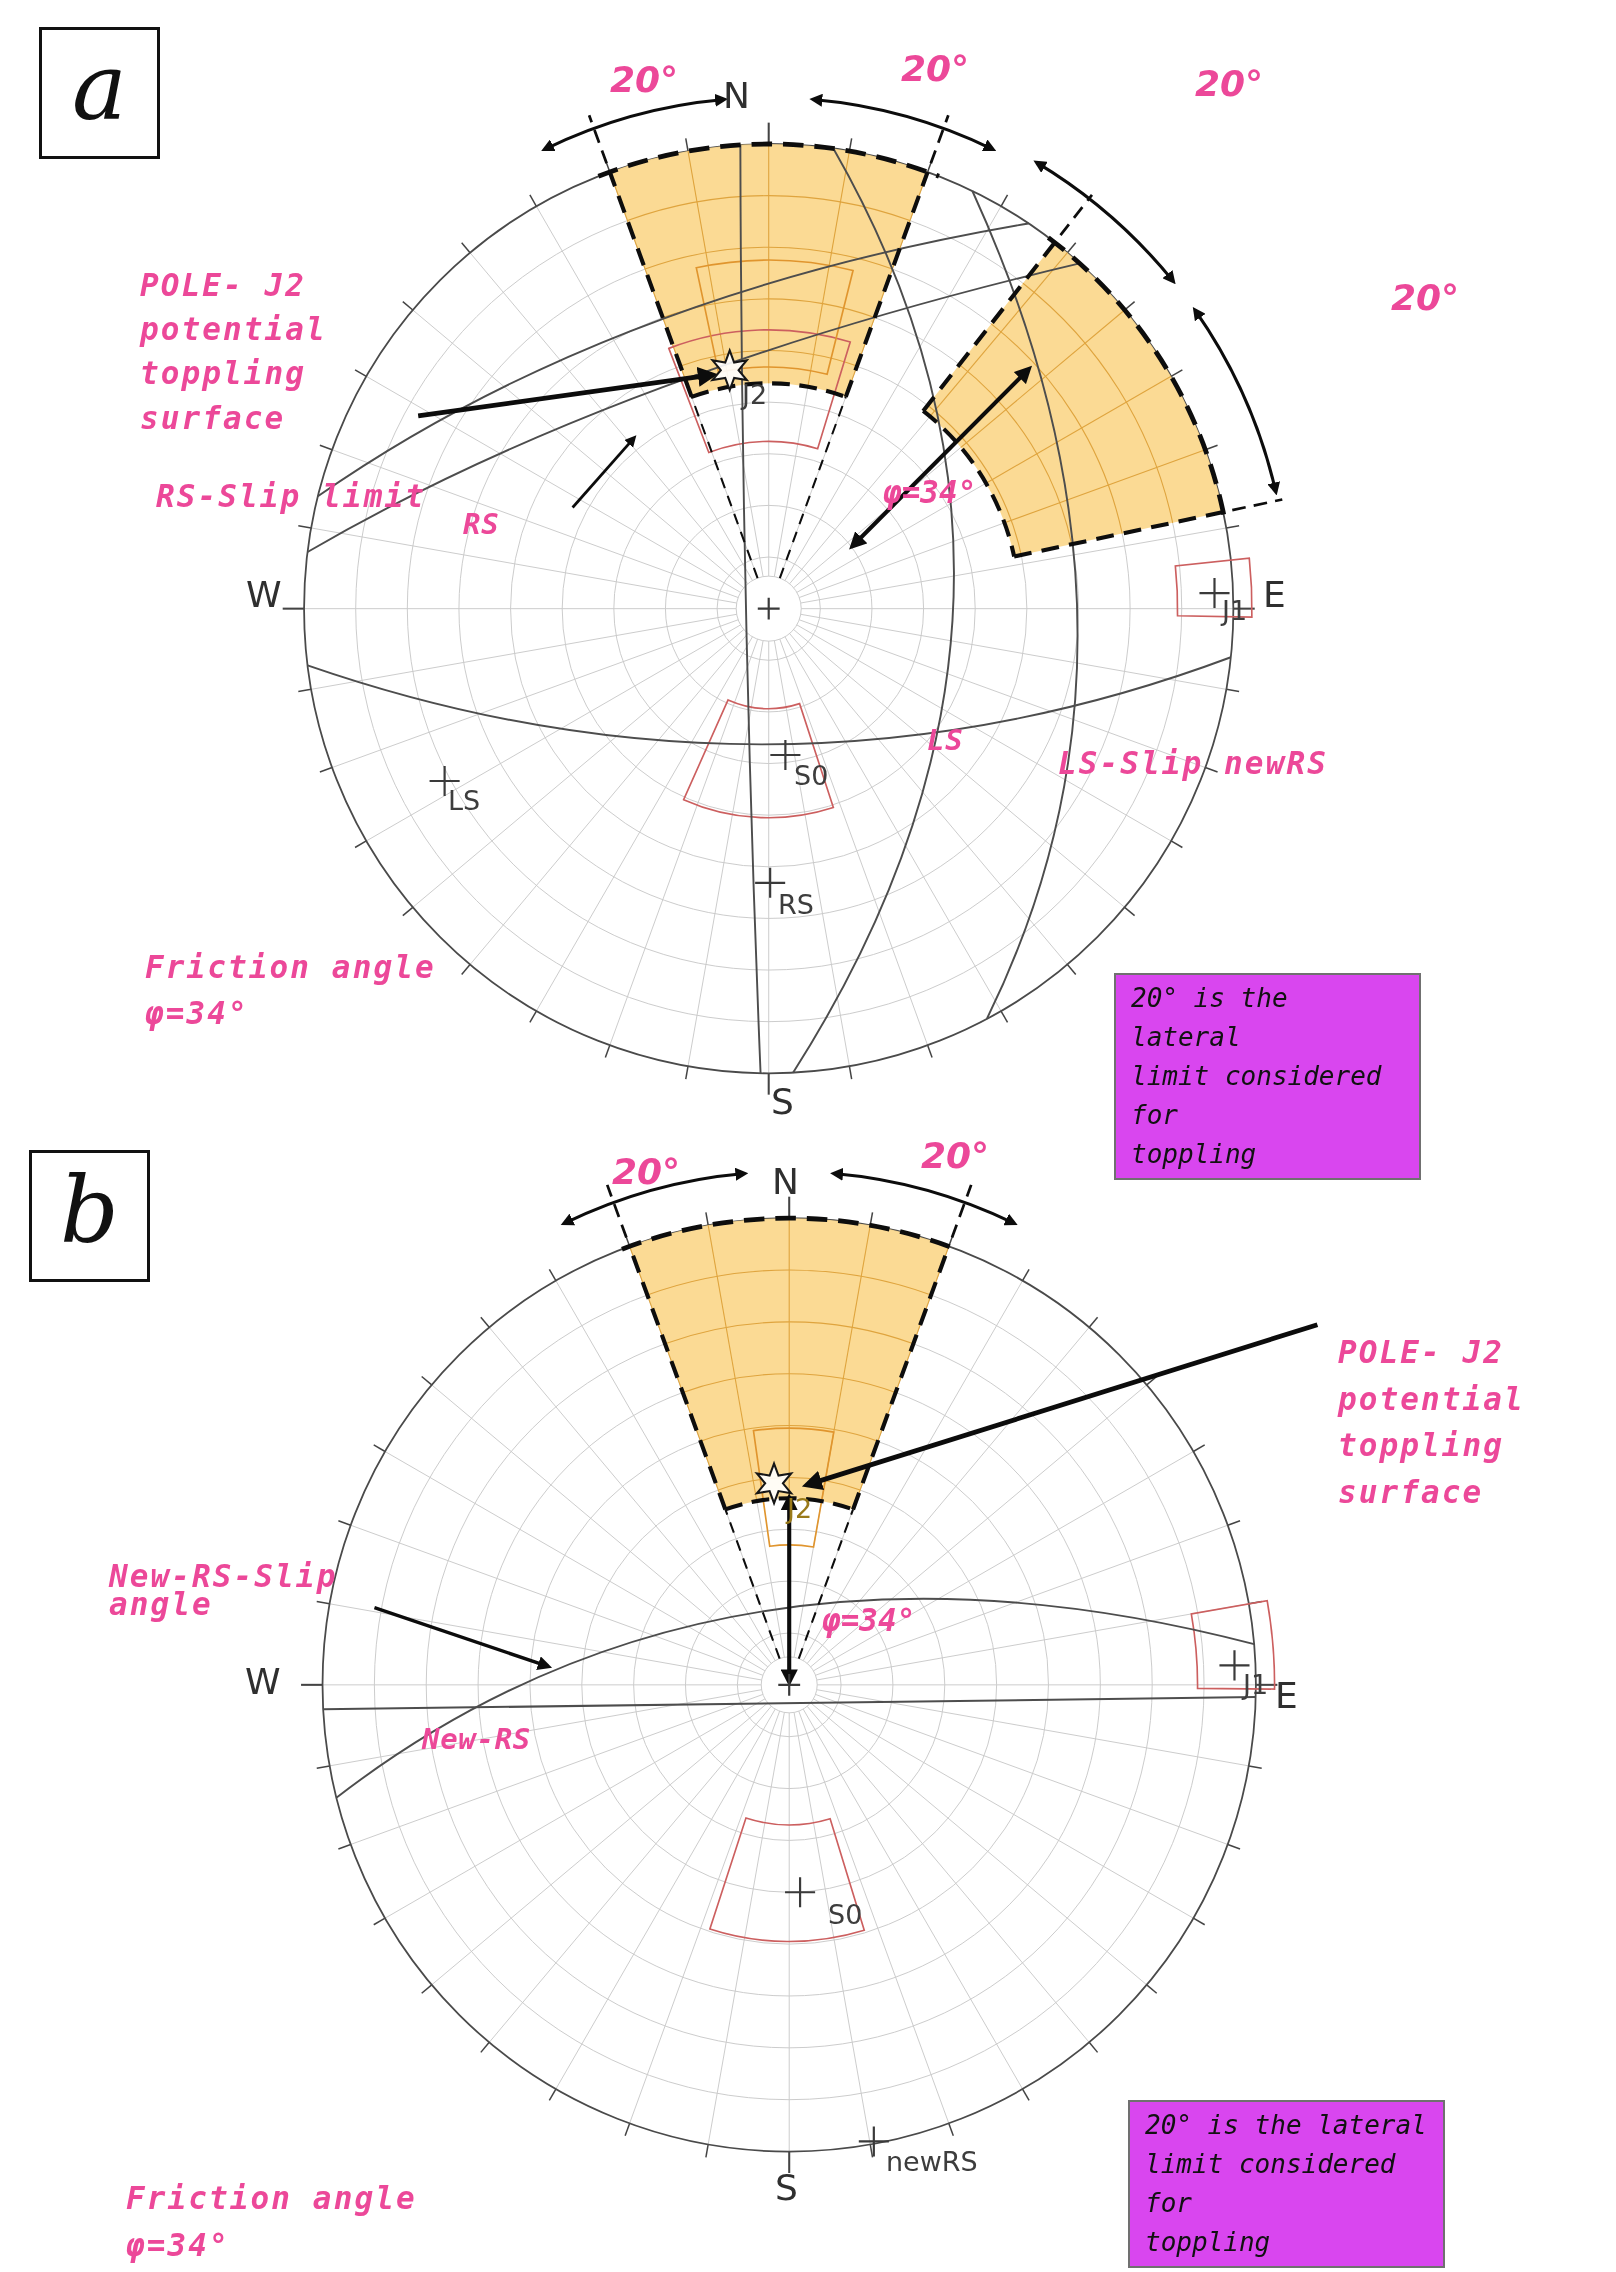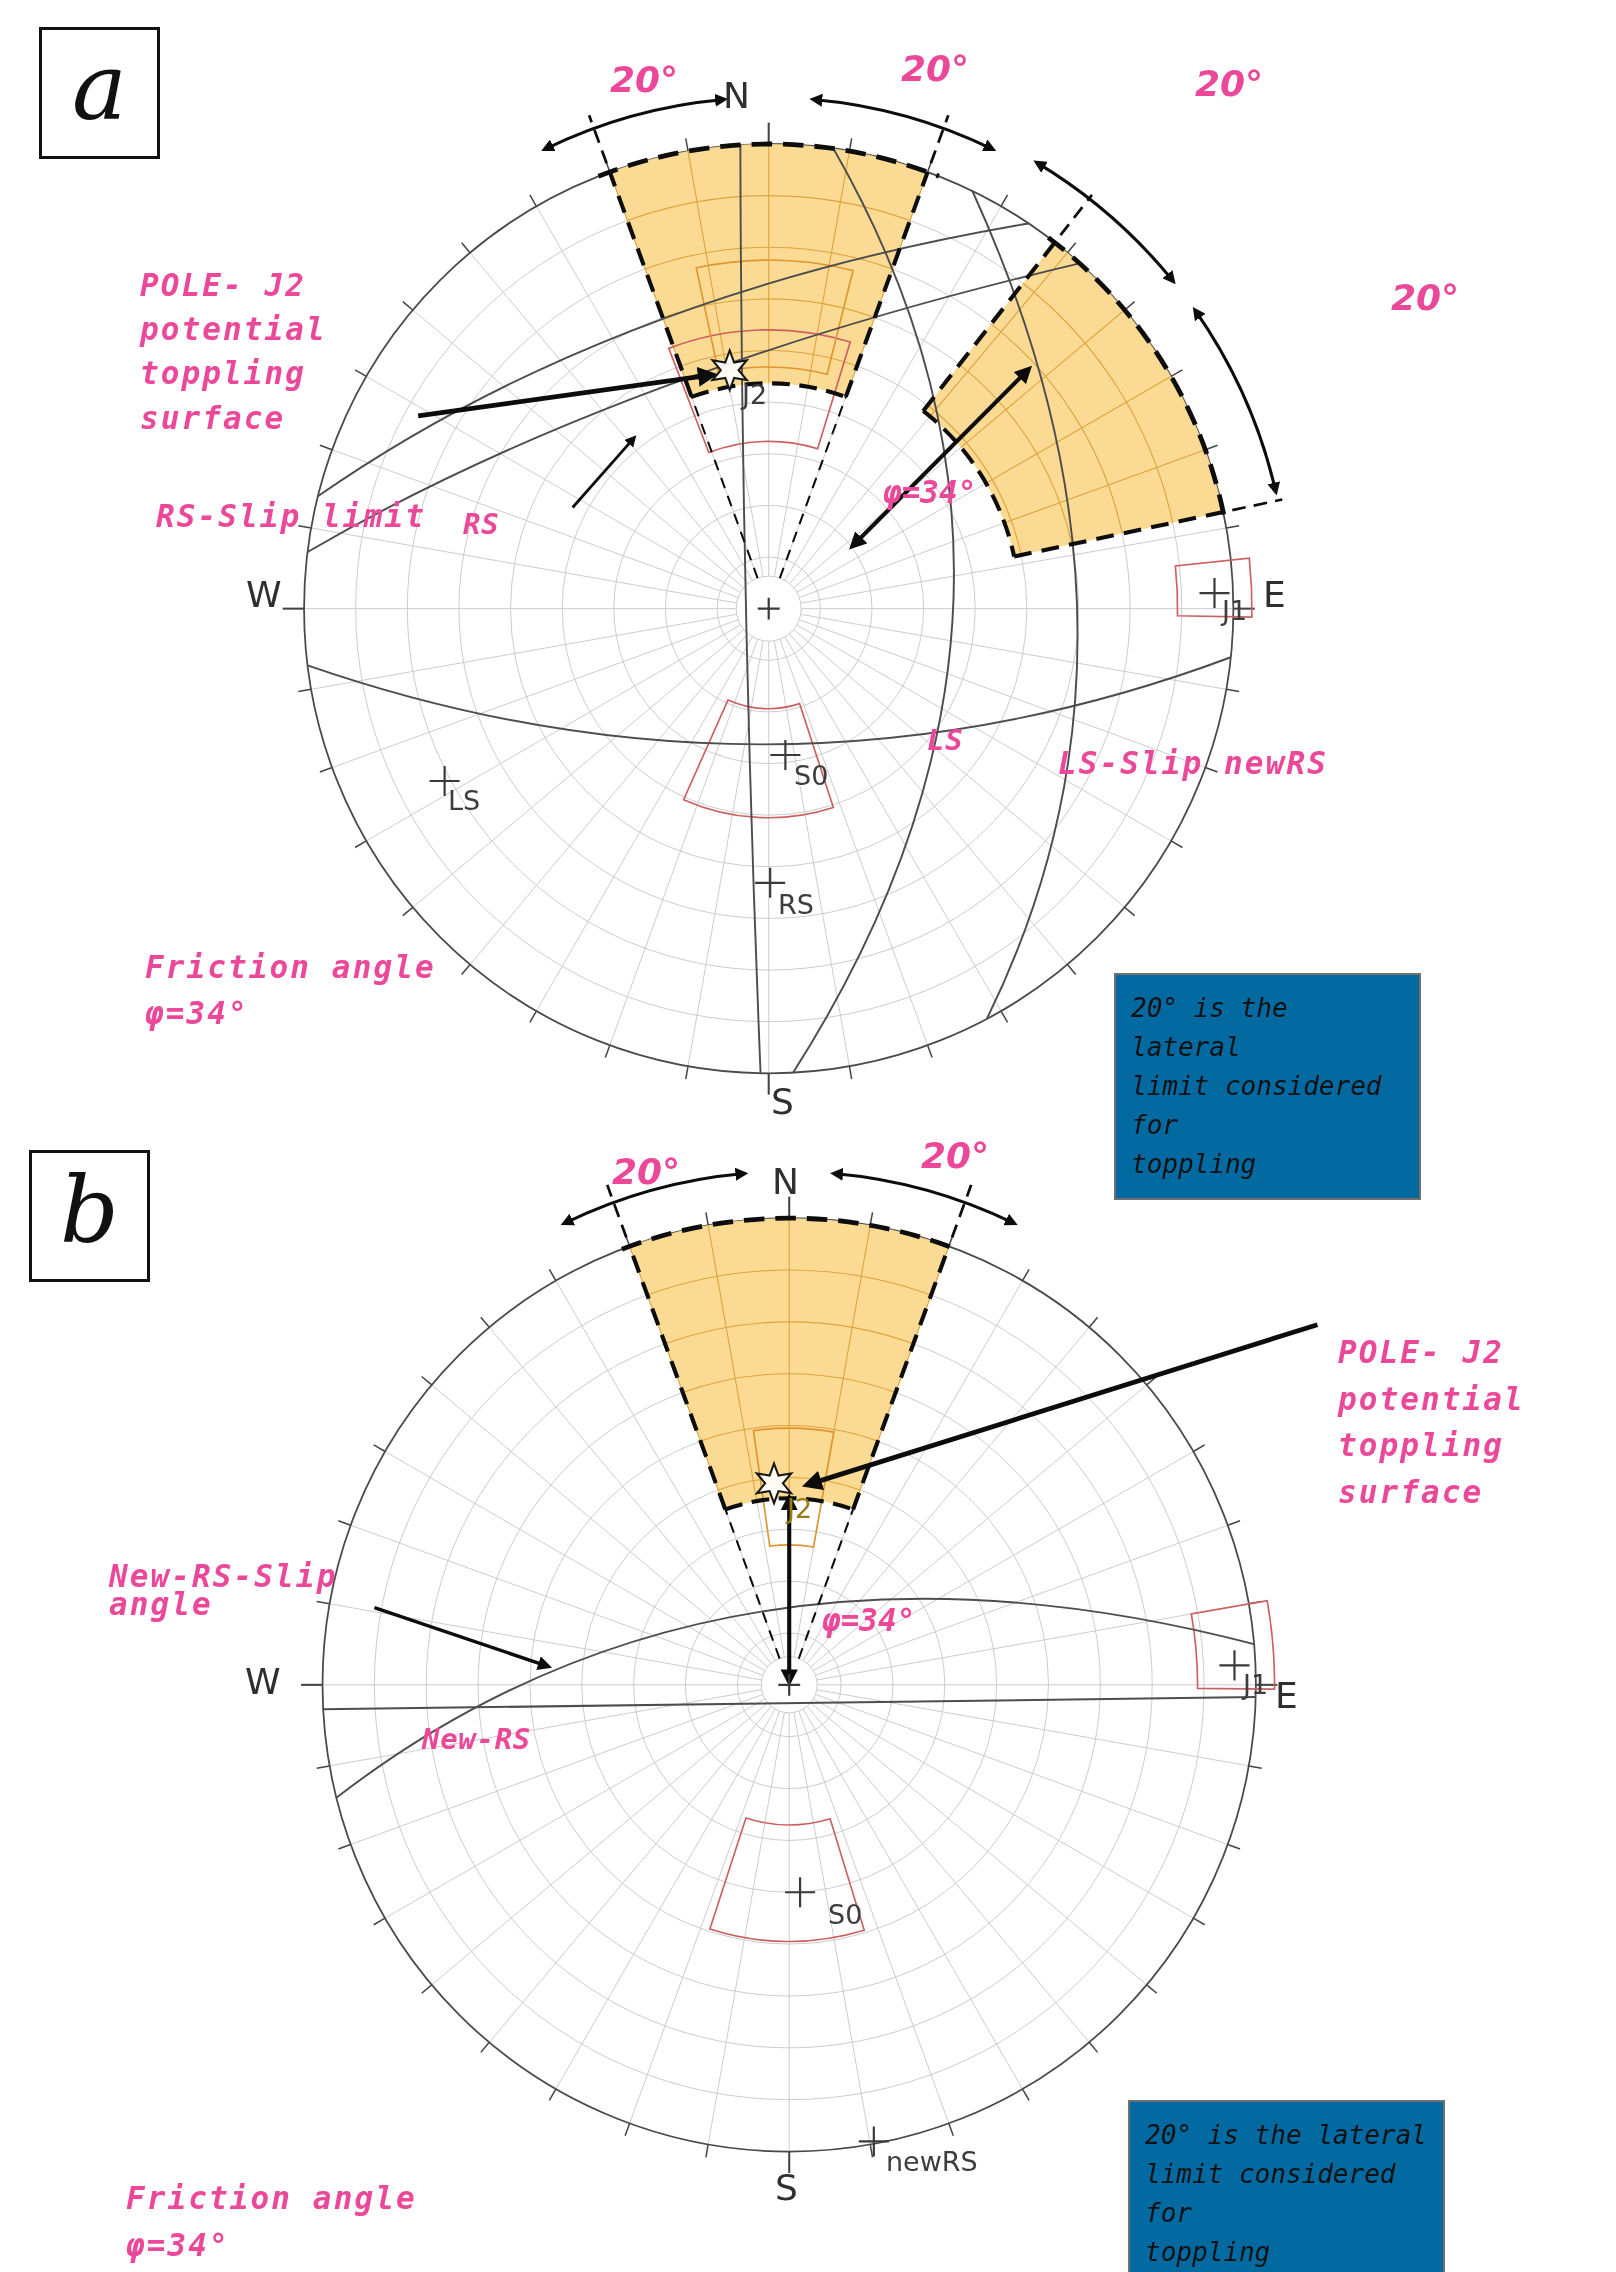--- a/index.html
+++ b/index.html
@@ -11,21 +11,21 @@
   .ann-sm{font:italic 700 29px "DejaVu Sans Mono",monospace;letter-spacing:0.7px;}
   .deg{font:italic 700 36px "DejaVu Sans",sans-serif;}
   .phi{font:italic 700 31px "DejaVu Sans Mono",monospace;}
   .compass{font:400 36px "DejaVu Sans",sans-serif;color:#2f2f2f;}
   .mk{font:400 27px "DejaVu Sans",sans-serif;color:#3d3d3d;}
   .mk-gold{color:#9a7a1a;}
   .panel-letter-box{position:absolute;border:3.4px solid #111;background:#fff;
       display:flex;align-items:center;justify-content:center;}
   .panel-letter{font:italic 400 92px "DejaVu Serif",serif;color:#111;line-height:1;
       padding-bottom:9.6px;}
-  .note-box{position:absolute;border:2.1px solid #707070;background:#0369a1;padding:14px 15px;
+  .note-box{position:absolute;border:2.1px solid #707070;background:#d946ef;padding:4px 15px;
       font:italic 400 26px "DejaVu Sans Mono",monospace;line-height:1.5;color:#111;}
 </style>
 </head>
 <body>
 
 <div id="stage">
 
   <svg id="net-svg" width="1616" height="2273" viewBox="0 0 2365 3325">
       <defs>
         <marker id="ah" viewBox="0 0 10 10" refX="7" refY="5" markerWidth="4.2" markerHeight="4.2" orient="auto-start-reverse">
@@ -286,21 +286,21 @@
       <path d="M 1784.6441882500903 2436.5486003001492 H 1828.6441882500903 M 1806.6441882500903 2414.5486003001492 V 2458.5486003001492" stroke="#3a3a3a" stroke-width="3.2" fill="none"></path>
       <path d="M 1256.8445295915812 3133.20528635685 H 1300.8445295915812 M 1278.8445295915812 3111.20528635685 V 3155.20528635685" stroke="#3a3a3a" stroke-width="3.2" fill="none"></path>
       <path d="M1132.8 2141.1 L1139.3 2158.8 L1157.9 2155.6 L1145.8 2170.1 L1157.9 2184.6 L1139.3 2181.4 L1132.8 2199.1 L1126.3 2181.4 L1107.7 2184.6 L1119.8 2170.1 L1107.7 2155.6 L1126.3 2158.8 Z" fill="#ffffff" fill-opacity="0.9" stroke="#161616" stroke-width="3"></path>
     </svg>
 
   <div id="labels">
       <div class="lbl ann" style="left: 140px; top: 267px;">POLE- J2</div>
       <div class="lbl ann" style="left: 140px; top: 311px;">potential</div>
       <div class="lbl ann" style="left: 140px; top: 355px;">toppling</div>
       <div class="lbl ann" style="left: 140px; top: 400px;">surface</div>
-      <div class="lbl ann" style="left: 156px; top: 478px; margin-top: 20px;">RS-Slip limit</div>
+      <div class="lbl ann" style="left: 156px; top: 478px;">RS-Slip limit</div>
       <div class="lbl ann-sm" style="left: 463px; top: 507px;">RS</div>
       <div class="lbl ann-sm" style="left: 927px; top: 723px;">LS</div>
       <div class="lbl ann" style="left: 1058px; top: 745px;">LS-Slip newRS</div>
       <div class="lbl ann" style="left: 145px; top: 949px;">Friction angle</div>
       <div class="lbl ann" style="left: 145px; top: 995px;">φ=34°</div>
       <div class="lbl deg" style="left: 610px; top: 59px;">20°</div>
       <div class="lbl deg" style="left: 901px; top: 48px;">20°</div>
       <div class="lbl deg" style="left: 1195px; top: 63px;">20°</div>
       <div class="lbl deg" style="left: 1391px; top: 277px;">20°</div>
       <div class="lbl phi" style="left: 883px; top: 474px;">φ=34°</div>

